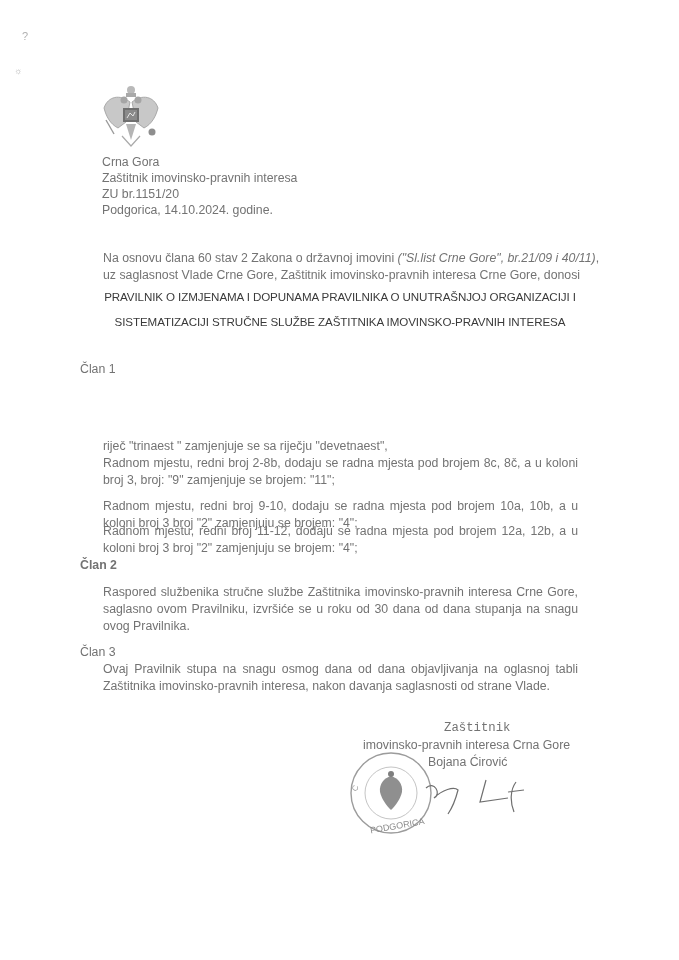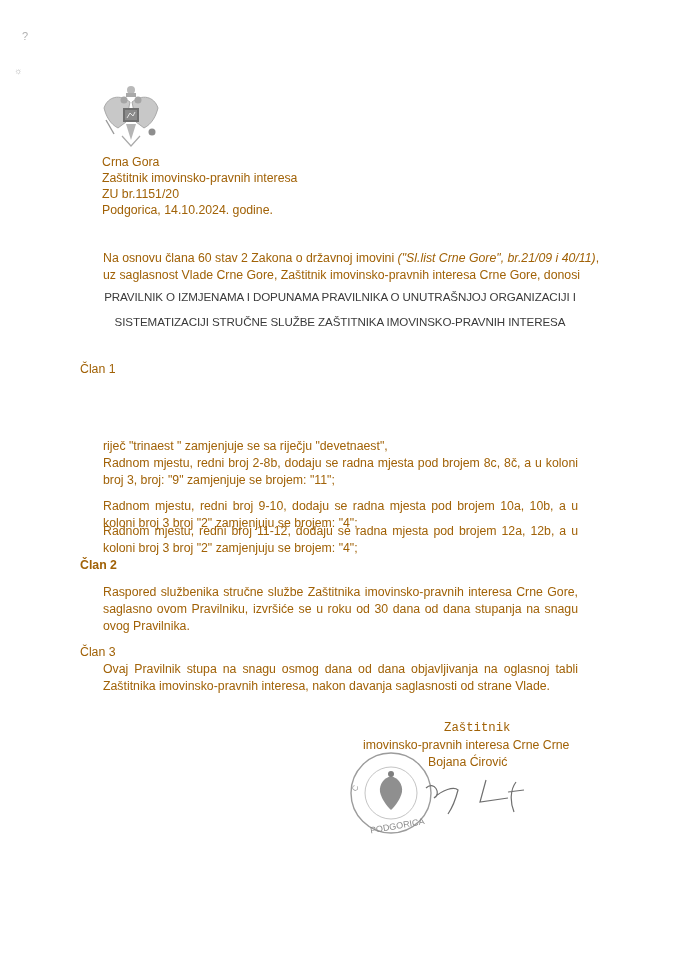--- a/index.html
+++ b/index.html
@@ -1,20 +1,20 @@
 <!DOCTYPE html>
 <html><head>
 <meta charset="utf-8">
 <style>
   html, body { margin: 0; padding: 0; background: #ffffff; }
   body { width: 679px; height: 960px; position: relative; overflow: hidden;
          font-family: "Liberation Sans", "DejaVu Sans", sans-serif; color: #4a4a4a; }
   .page { position: absolute; left: 0; top: 0; width: 679px; height: 960px; }
   .abs { position: absolute; }
-  .t { font-size: 12.3px; line-height: 17px; color: #a16207; white-space: nowrap; }
+  .t { font-size: 12.3px; line-height: 17px; color: #737373; white-space: nowrap; }
   .just { white-space: normal; text-align: justify; text-align-last: left; }
   .center { }
   .heading { font-size: 11.6px; line-height: 17px; color: #3a3a3a; text-align: center; letter-spacing: -0.1px; }
   .ital { font-style: italic; }
   .mark { color: #b0b0b0; font-size: 11px; }
 </style>
 </head>
 <body>
 
 <div class="page">
@@ -64,21 +64,21 @@
   <div class="abs t just" style="left:103px; width:475px; top:498px;">Radnom mjestu, redni broj 9-10, dodaju se radna mjesta pod brojem 10a, 10b, a u koloni broj 3 broj "2" zamjenjuju se brojem: "4";</div>
   <div class="abs t just" style="left:103px; width:475px; top:523px;">Radnom mjestu, redni broj 11-12, dodaju se radna mjesta pod brojem 12a, 12b, a u koloni broj 3 broj "2" zamjenjuju se brojem: "4";</div>
 
   <div class="abs t center" style="left:80px; width:520px; top:557px;font-weight:bold;">Član 2</div>
   <div class="abs t just" style="left:103px; width:475px; top:584px;">Raspored službenika stručne službe Zaštitnika imovinsko-pravnih interesa Crne Gore, saglasno ovom Pravilniku, izvršiće se u roku od 30 dana od dana stupanja na snagu ovog Pravilnika.</div>
 
   <div class="abs t center" style="left:80px; width:520px; top:644px;">Član 3</div>
   <div class="abs t just" style="left:103px; width:475px; top:661px;">Ovaj Pravilnik stupa na snagu osmog dana od dana objavljivanja na oglasnoj tabli Zaštitnika imovinsko-pravnih interesa, nakon davanja saglasnosti od strane Vlade.</div>
 
   <div class="abs t" style="left:444px; top:720px;font-family:Liberation Mono, monospace;">Zaštitnik</div>
-  <div class="abs t" style="left:363px; top:737px;">imovinsko-pravnih interesa Crne Crne</div>
+  <div class="abs t" style="left:363px; top:737px;">imovinsko-pravnih interesa Crna Gore</div>
   <div class="abs t" style="left:428px; top:754px;">Bojana Ćirović</div>
 
   <div class="abs" style="left:346px; top:748px; width:90px; height:90px;">
     <svg width="90" height="90" viewBox="0 0 90 90">
       <circle cx="45" cy="45" r="40" fill="none" stroke="#9c9c9c" stroke-width="1.4"></circle>
       <circle cx="45" cy="45" r="26" fill="none" stroke="#b5b5b5" stroke-width="0.8"></circle>
       <path d="M45 28 C38 30, 33 36, 34 44 C36 52, 41 58, 45 62 C49 58, 54 52, 56 44 C57 36, 52 30, 45 28 Z" fill="#8f8f8f"></path>
       <circle cx="45" cy="26" r="3" fill="#7f7f7f"></circle>
       <text x="24" y="82" font-size="9" fill="#8a8a8a" font-family="Liberation Sans, sans-serif" transform="rotate(-10 45 80)">PODGORICA</text>
       <text x="8" y="40" font-size="8" fill="#9a9a9a" font-family="Liberation Sans, sans-serif" transform="rotate(-70 12 40)">C</text>

